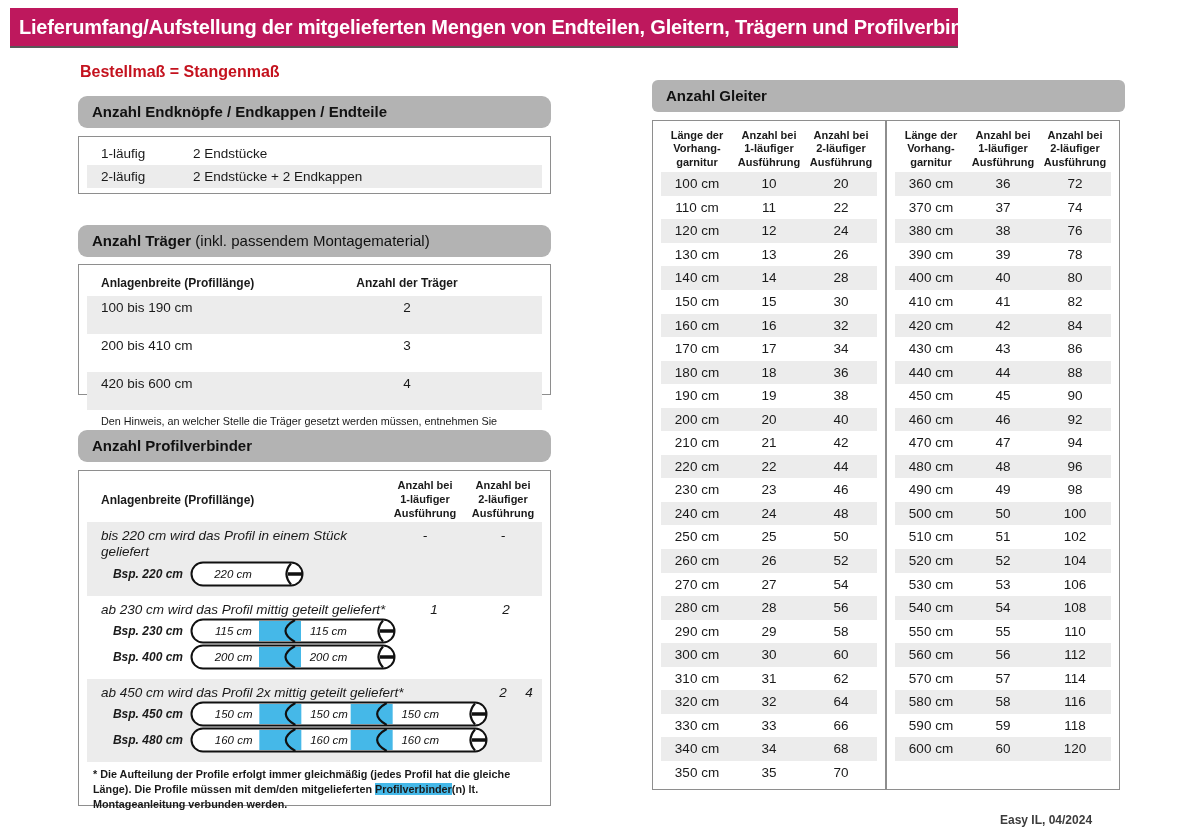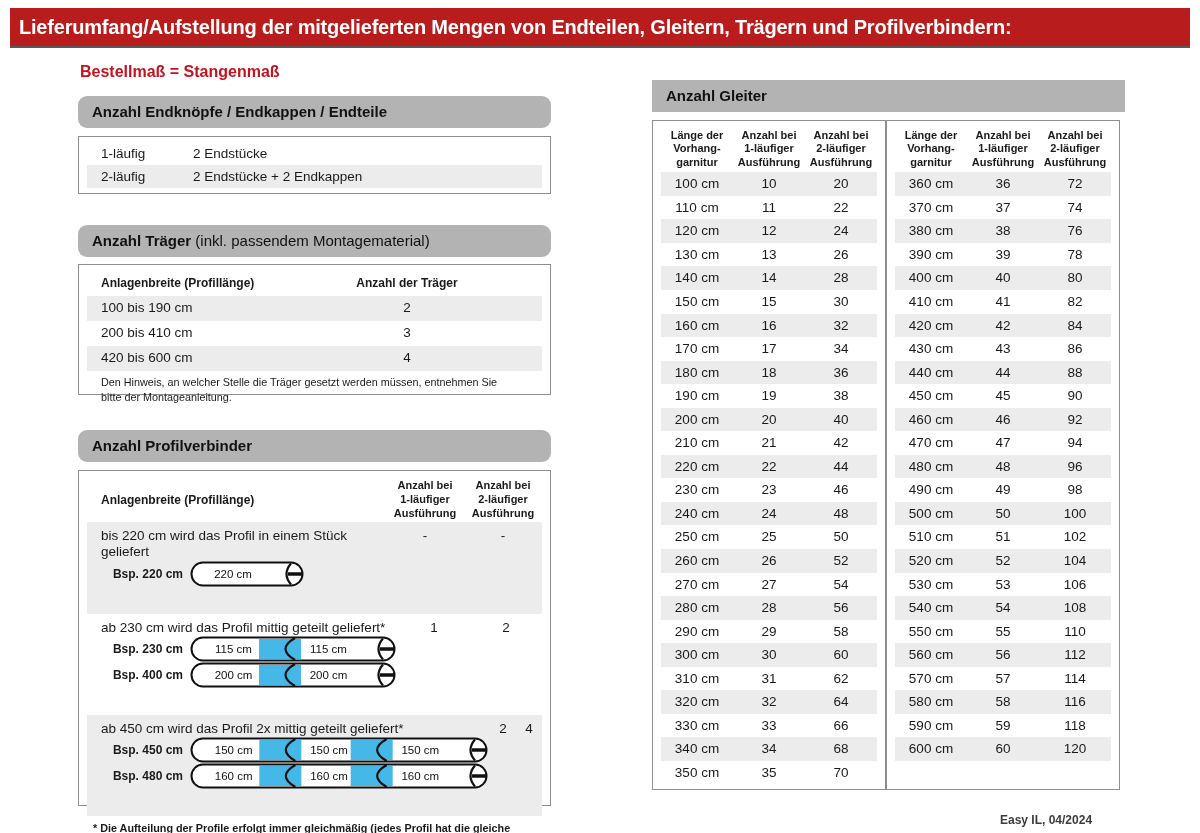--- a/index.html
+++ b/index.html
@@ -1,21 +1,21 @@
 <!DOCTYPE html>
 <html><head>
 <meta charset="utf-8">
 <style>
   html,body{margin:0;padding:0;background:#fff;}
   .page{position:relative;width:1200px;height:833px;background:#ffffff;
         font-family:"Liberation Sans",sans-serif;color:#1a1a1a;overflow:hidden;}
 
   
-  .title-bar{position:absolute;left:10px;top:8px;width:1180px;height:40px;
-             background:#b91c1c;border-bottom:2px solid #585858;box-sizing:border-box;
+  .title-bar{position:absolute;left:10px;top:8px;width:948px;height:40px;
+             background:#be185d;border-bottom:2px solid #585858;box-sizing:border-box;
              color:#fff;font-size:20px;font-weight:bold;line-height:38px;padding-left:9px;
              letter-spacing:-0.2px;white-space:nowrap;}
 
   .red-note{position:absolute;left:80px;top:63px;color:#c4121e;font-weight:bold;font-size:16px;}
 
   
   .lsec{position:absolute;left:78px;width:473px;box-sizing:border-box;}
   .sec-header{background:#b3b3b3;height:32px;line-height:32px;padding-left:14px;
               font-size:15px;font-weight:bold;color:#111;border-radius:9px;}
   .sec-header .normal{font-weight:normal;}
@@ -23,47 +23,47 @@
   .shaded{background:#ececec;}
 
   
   .et-box{padding:5px 0;}
   .et-row{display:flex;height:23px;line-height:23px;font-size:13.5px;margin:0 8px;}
   .et-c1{width:92px;padding-left:14px;}
   .et-c2{flex:1;}
 
   
   .tr-box{padding:5px 0 4px;}
-  .tr-row{display:flex;height:25px;line-height:23.5px;font-size:13.5px;margin:0 8px;}
+  .tr-row{display:flex;height:38px;line-height:23.5px;font-size:13.5px;margin:0 8px;}
   .tr-head{font-size:12px;font-weight:bold;height:26px;line-height:26px;}
   .tr-c1{width:240px;padding-left:14px;box-sizing:border-box;}
   .tr-c2{width:160px;text-align:center;}
   .tr-note{margin:4px 8px 2px;padding-left:14px;font-size:10.8px;font-weight:normal;line-height:1.35;width:400px;}
 
   
   .pv-box{padding:4px 0 2px;}
   .pv-head{display:flex;margin:4px 8px 2px;align-items:center;}
   .pv-head .c1{flex:1;font-size:12px;font-weight:bold;padding-left:14px;}
   .pv-head .cn{width:78px;font-size:11px;font-weight:bold;text-align:center;
                white-space:pre-line;line-height:1.25;}
-  .pv-row{display:flex;margin:0 8px;padding:6px 0 27px;}
+  .pv-row{display:flex;margin:0 8px;padding:6px 0 9px;font-style:italic;}
   .pv-desc{flex:1;}
   .pv-text{font-size:13.5px;padding-left:14px;line-height:1.2;}
   .pv-v{width:78px;text-align:center;font-size:13.5px;line-height:1.2;padding-top:6px;box-sizing:border-box;}
   .pv-row .pv-v{padding-top:0;}
   .pv-ex{display:flex;align-items:center;}
   .pv-ex-label{width:96px;text-align:right;font-size:12px;font-weight:bold;padding-right:7px;flex:none;}
   .pv-rod{line-height:0;}
   .pv-foot{margin:5px 8px 4px;padding-left:6px;font-size:10.8px;font-weight:bold;line-height:1.4;}
   .hl{background:#45b8e8;}
 
   
   .rsec-header{position:absolute;left:652px;top:80px;width:473px;box-sizing:border-box;
                background:#b3b3b3;height:32px;line-height:32px;padding-left:14px;
-               font-size:15px;font-weight:bold;color:#111;}
+               font-size:15px;font-weight:bold;color:#111;border-radius:6px;}
   .gl-wrap{position:absolute;left:652px;top:120px;width:512px;height:670px;
            display:flex;}
   .gl-table{border:1px solid #8e8e8e;background:#fff;box-sizing:border-box;
             width:234px;height:670px;padding:8px 0 0;}
   .gl-head{display:grid;grid-template-columns:repeat(3,1fr);margin:0 8px 3px;
            font-size:11px;font-weight:bold;text-align:center;white-space:pre-line;
            line-height:1.22;}
   .gl-row{display:grid;grid-template-columns:repeat(3,1fr);margin:0 8px;height:23.55px;
           line-height:23.55px;text-align:center;font-size:13.5px;}
 

